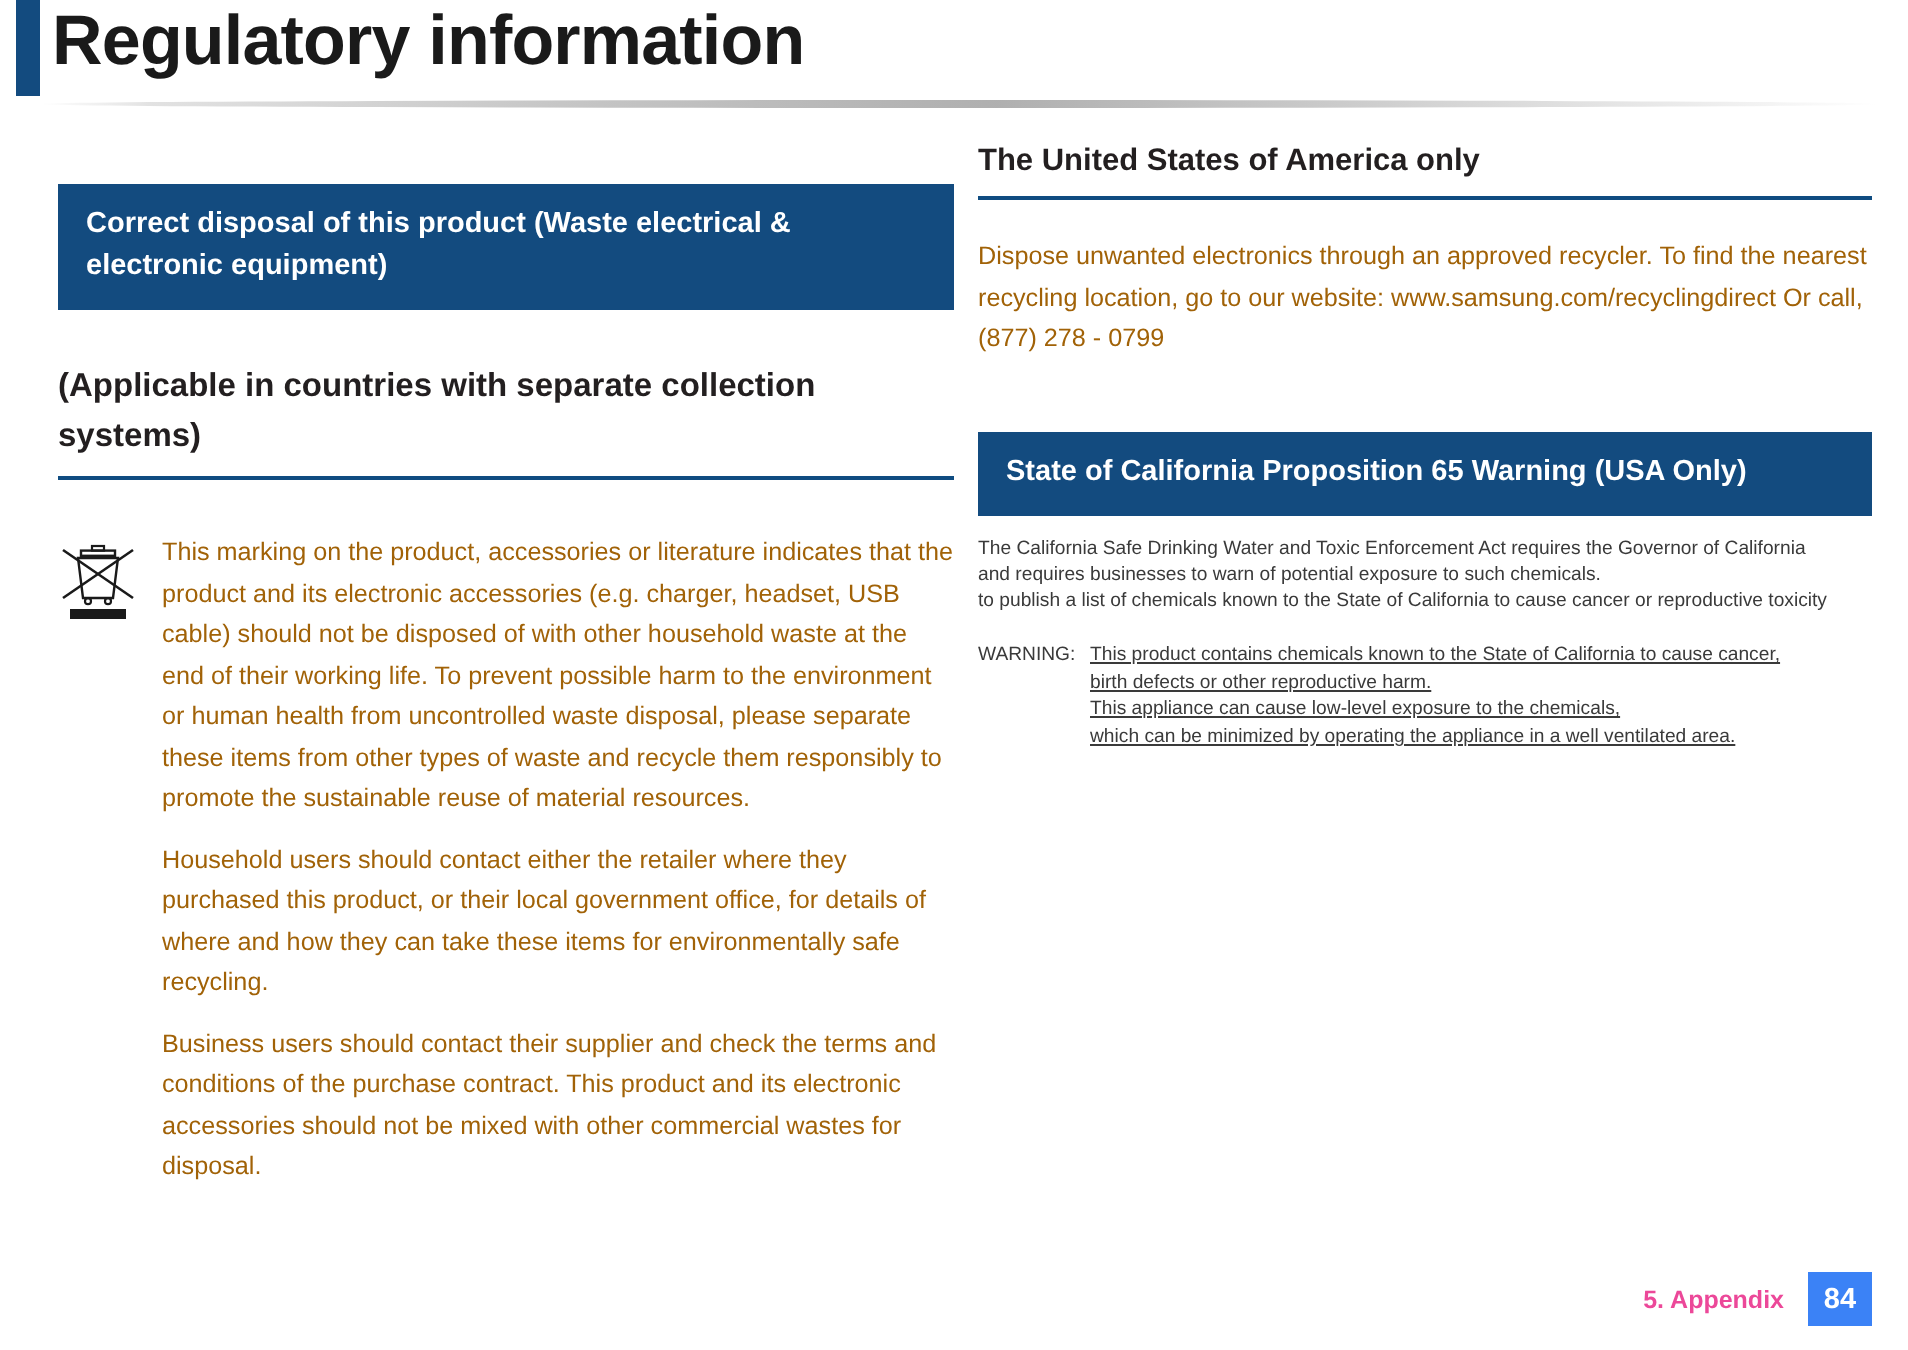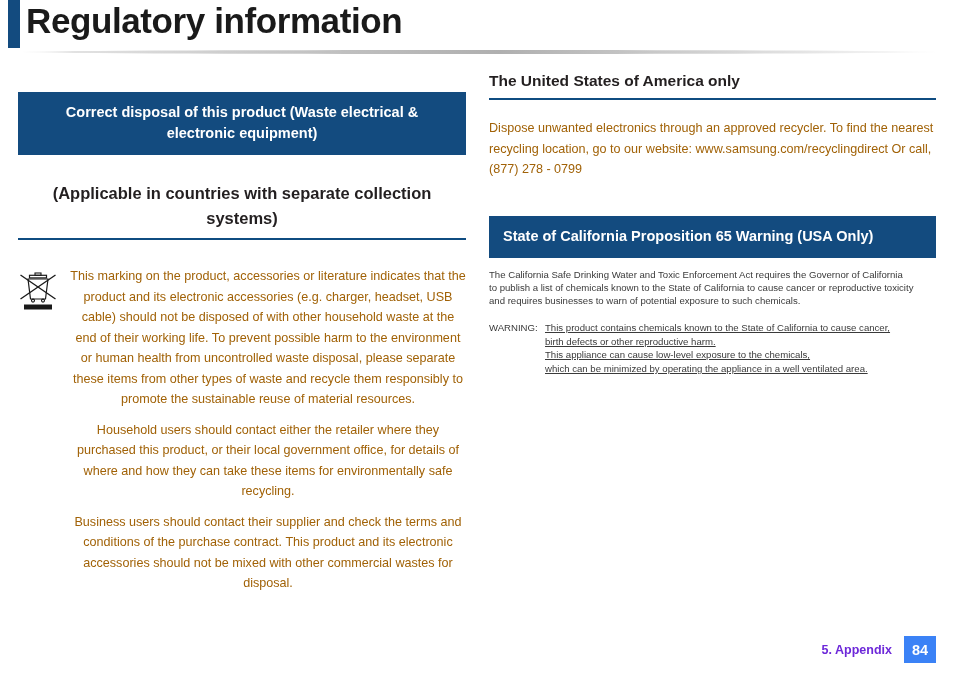--- a/index.html
+++ b/index.html
@@ -57,24 +57,23 @@
         rgba(110,110,110,0.55) 52%,
         rgba(130,130,130,0.40) 72%,
         rgba(170,170,170,0.22) 90%,
         rgba(255,255,255,0) 100%);
     border-radius: 50%;
   }
 
   
   #left-column {
     position: absolute;
-    left: 18px;
+    left: 29px;
     top: 92px;
     width: 448px;
-    text-align: center;
   }
   #right-column {
     position: absolute;
     left: 489px;
     top: 70px;
     width: 447px;
   }
 
   
   .blue-box {
@@ -165,21 +164,21 @@
   #page-footer {
     position: absolute;
     right: 18px;
     bottom: 12px;
     display: flex;
     align-items: center;
   }
   #footer-section-label {
     font-size: 12.5px;
     font-weight: bold;
-    color: #6d28d9;
+    color: #ec4899;
     margin-right: 12px;
     white-space: nowrap;
   }
   #page-number-badge {
     background: #3b82f6;
     color: #ffffff;
     font-size: 14.5px;
     font-weight: bold;
     width: 32px;
     height: 27px;
@@ -234,22 +233,22 @@
 
   <div class="rule-heading small">The United States of America only</div>
 
   <p class="body" style="margin-top:18px;">Dispose unwanted electronics through an approved recycler. To find the nearest recycling location, go to our website: www.samsung.com/recyclingdirect Or call, (877) 278 - 0799</p>
 
   <div class="blue-box" style="margin-top:36px;">State of California Proposition 65 Warning (USA Only)</div>
 
   <div id="prop65-body">
     <div id="prop65-intro">
       <p>The California Safe Drinking Water and Toxic Enforcement Act requires the Governor of California</p>
+      <p>and requires businesses to warn of potential exposure to such chemicals.</p>
       <p>to publish a list of chemicals known to the State of California to cause cancer or reproductive toxicity</p>
-      <p>and requires businesses to warn of potential exposure to such chemicals.</p>
     </div>
 
     <div id="prop65-warning">
       <div id="prop65-warning-label">WARNING:</div>
       <div id="prop65-warning-lines">
         <p>This product contains chemicals known to the State of California to cause cancer,</p>
         <p>birth defects or other reproductive harm.</p>
         <p>This appliance can cause low-level exposure to the chemicals,</p>
         <p>which can be minimized by operating the appliance in a well ventilated area.</p>
       </div>

